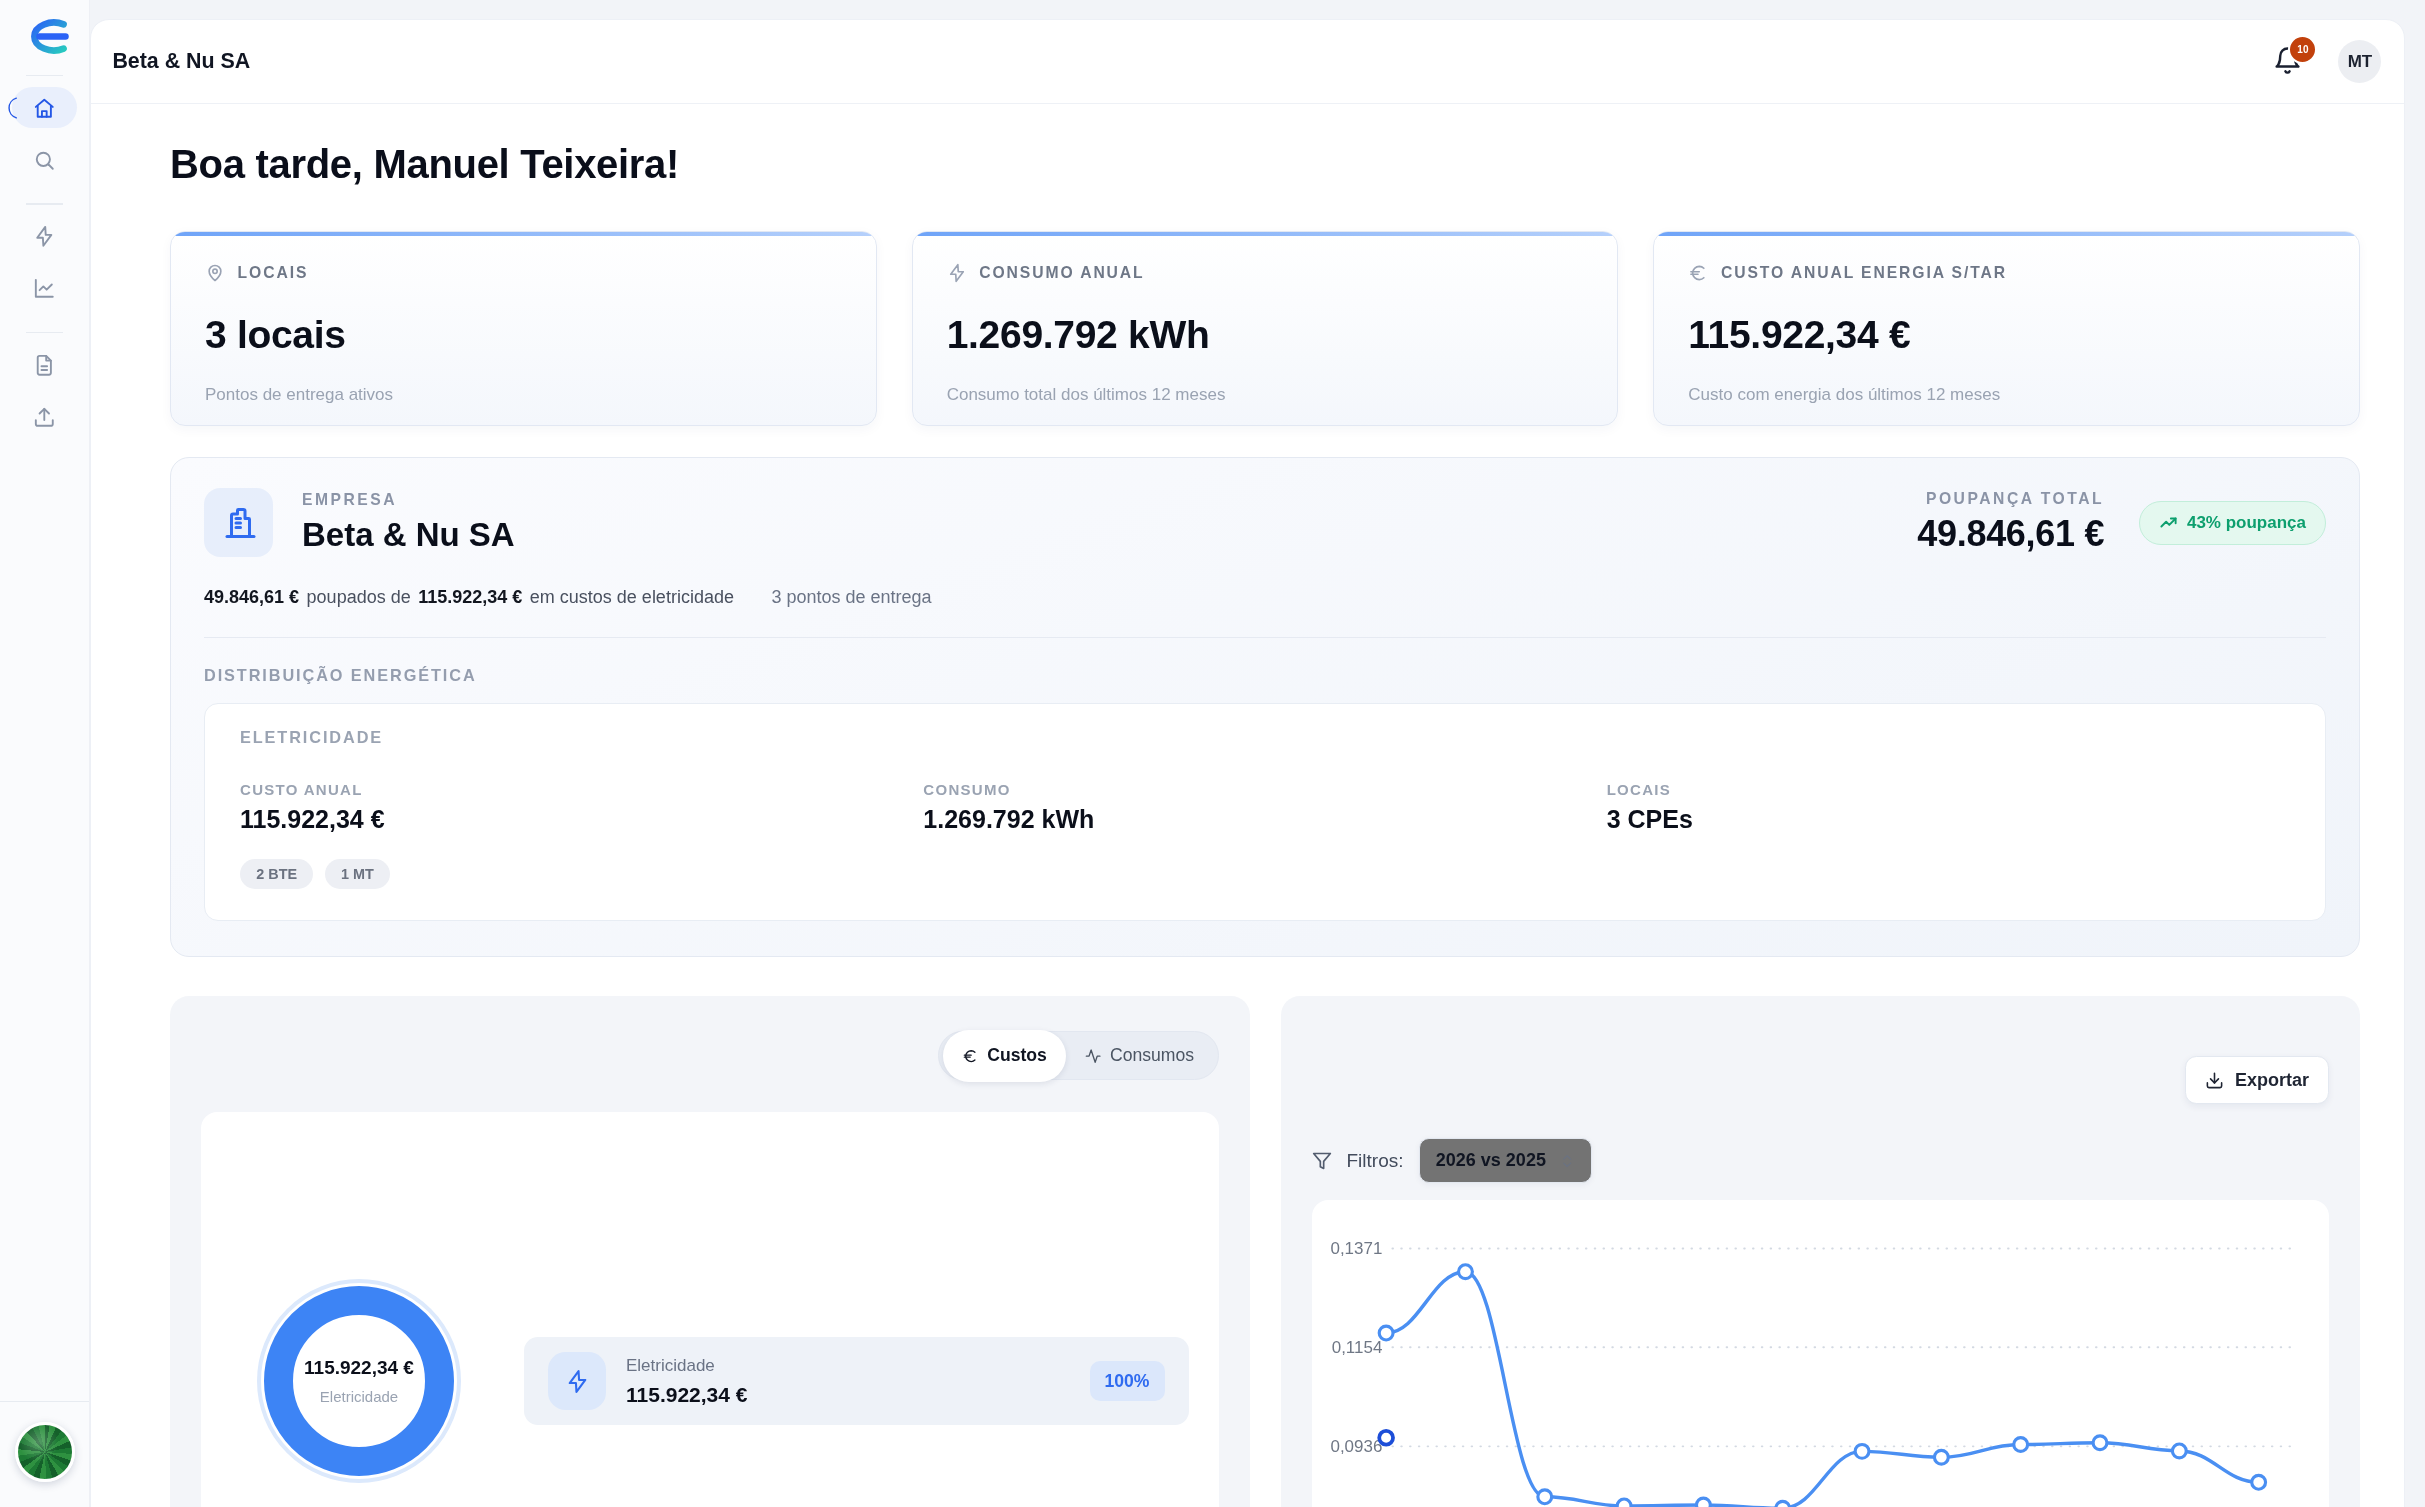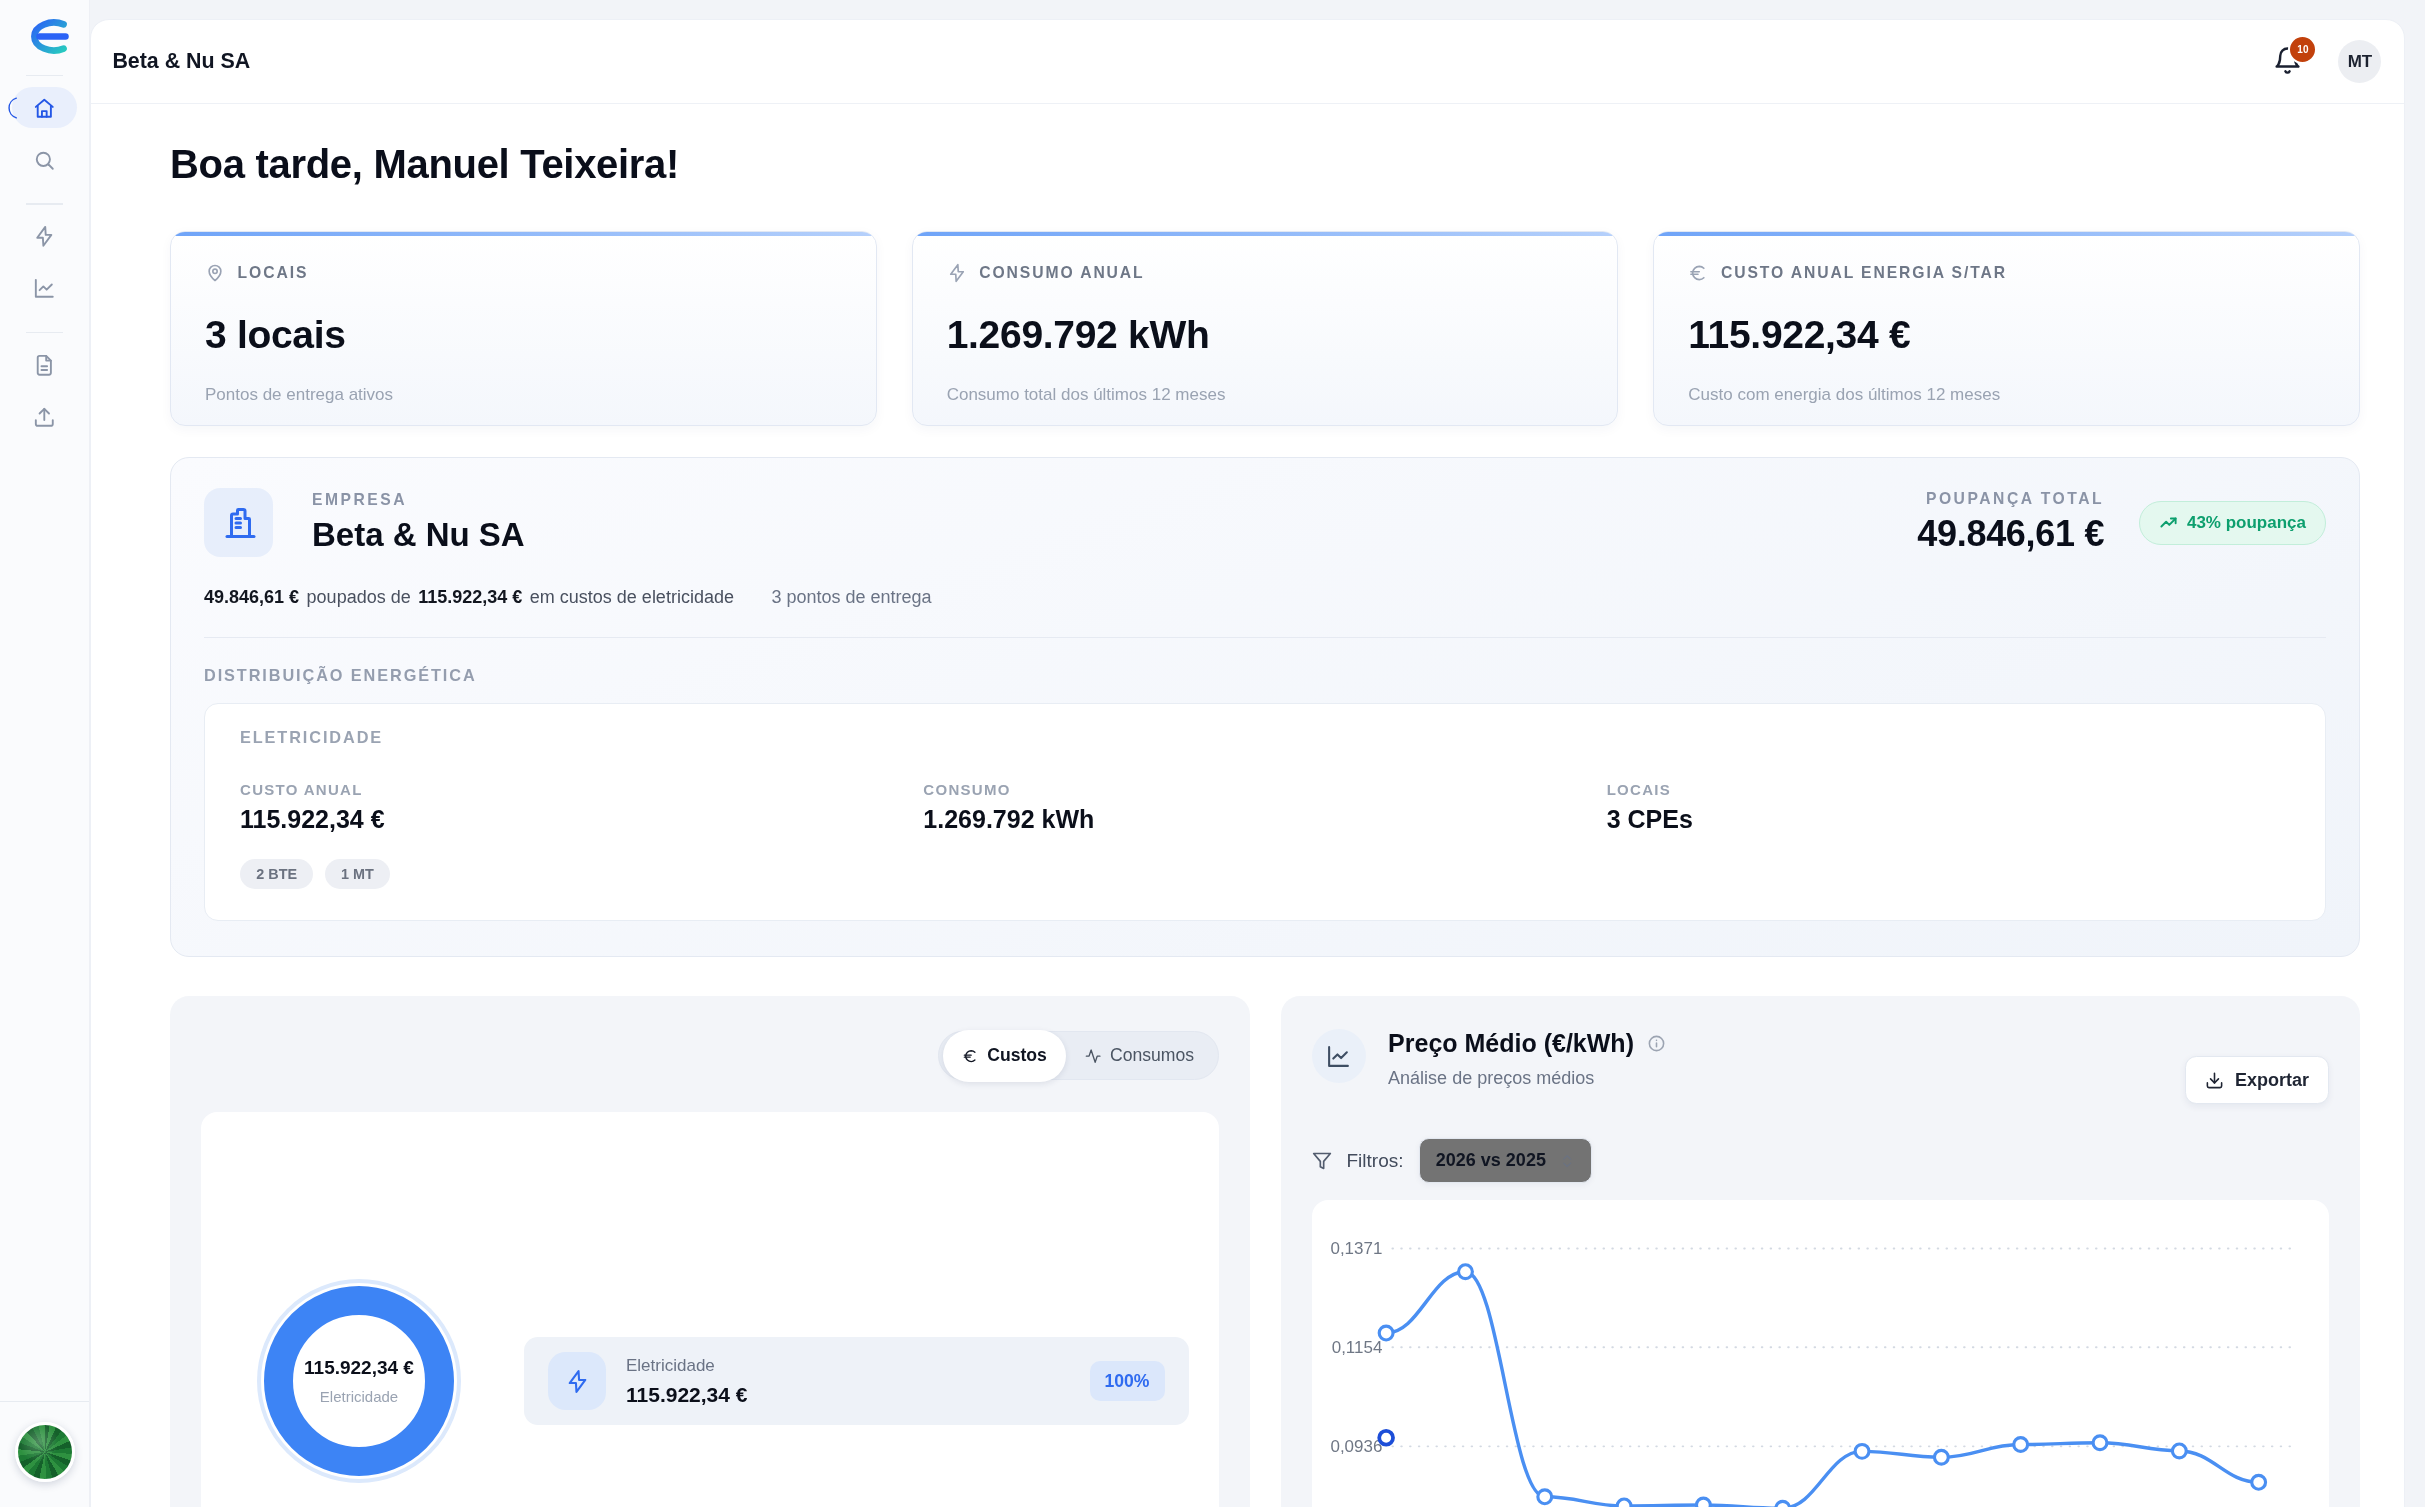--- a/index.html
+++ b/index.html
@@ -47,21 +47,21 @@
   .stat-head{display:flex;align-items:center;gap:12.6px;color:#6e7787;}
   .stat-head svg{width:20px;height:20px;color:#9aa3b4;}
   .stat-label{font-size:15.7px;font-weight:700;letter-spacing:1.9px;}
   .stat-value{margin-top:30px;font-size:39px;font-weight:800;color:#0b0f1a;letter-spacing:-0.3px;}
   .stat-caption{margin-top:28px;font-size:17px;color:#9aa3b2;}
   
   .company-card{margin-top:31px;border:1.3px solid #e4e9f2;border-radius:19px;background:linear-gradient(160deg,#fafbfe 0%,#f0f4fa 100%);padding:30px 33px 35px;}
   .company-head{display:flex;align-items:center;}
   .company-tile{width:69px;height:69px;border-radius:16.3px;background:#e7eefb;display:flex;align-items:center;justify-content:center;color:#2f6bf0;}
   .company-tile svg{width:36px;height:36px;}
-  .company-id{margin-left:39px;}
+  .company-id{margin-left:29px;}
   .mini-label{font-size:15.7px;font-weight:700;letter-spacing:2.5px;color:#8a93a6;}
   .company-name{margin-top:6.3px;font-size:33px;font-weight:800;color:#0a0e1a;}
   .savings{margin-left:auto;display:flex;align-items:center;gap:35px;}
   .savings-col{display:flex;flex-direction:column;align-items:flex-end;}
   .savings-value{margin-top:5px;font-size:36px;font-weight:800;color:#0a0e1a;letter-spacing:-0.3px;}
   .savings-badge{display:flex;align-items:center;gap:8.8px;height:44px;padding:0 19px;border-radius:627px;background:#e4f8ef;border:1.3px solid #c2eeda;color:#0d9f6e;font-size:17px;font-weight:700;}
   .savings-badge svg{width:19px;height:19px;}
   .summary{margin-top:30px;display:flex;align-items:center;gap:7.5px;font-size:18px;color:#49505f;}
   .summary b{color:#12161f;font-weight:700;}
   .summary .points{margin-left:30px;color:#6a7385;}
@@ -337,40 +337,20 @@
             <div>
               <div class="legend-name">Eletricidade</div>
               <div class="legend-value">115.922,34 €</div>
             </div>
             <div class="pct-badge">100%</div>
           </div>
         </div>
       </div>
 
       <div class="panel">
-        <div class="panel-head">
-          <div class="panel-icon">
-            <svg viewBox="0 0 24 24" fill="none" stroke="currentColor" stroke-width="2" stroke-linecap="round" stroke-linejoin="round">
-              <path d="M3 3v18h18"></path>
-                <path d="m7 14 4-4 3.5 3.5L20 8"></path>
-            </svg>
-          </div>
-          <div class="panel-titles">
-            <div class="panel-title">
-              <span>Preço Médio (€/kWh)</span>
-              <span class="info">
-                <svg viewBox="0 0 24 24" fill="none" stroke="currentColor" stroke-width="2" stroke-linecap="round" stroke-linejoin="round">
-                  <circle cx="12" cy="12" r="9"></circle>
-                    <path d="M12 8h.01M12 11.5V16"></path>
-                </svg>
-              </span>
-            </div>
-            <div class="panel-sub">Análise de preços médios</div>
-          </div>
-        </div>
         <div class="export-btn">
           <svg viewBox="0 0 24 24" fill="none" stroke="currentColor" stroke-width="2" stroke-linecap="round" stroke-linejoin="round">
             <path d="M21 15v4a2 2 0 0 1-2 2H5a2 2 0 0 1-2-2v-4"></path>
               <path d="m7 10 5 5 5-5"></path>
               <path d="M12 15V3"></path>
           </svg>
           <span>Exportar</span>
         </div>
         <div class="filters">
           <svg class="funnel" viewBox="0 0 24 24" fill="none" stroke="currentColor" stroke-width="2" stroke-linecap="round" stroke-linejoin="round">

